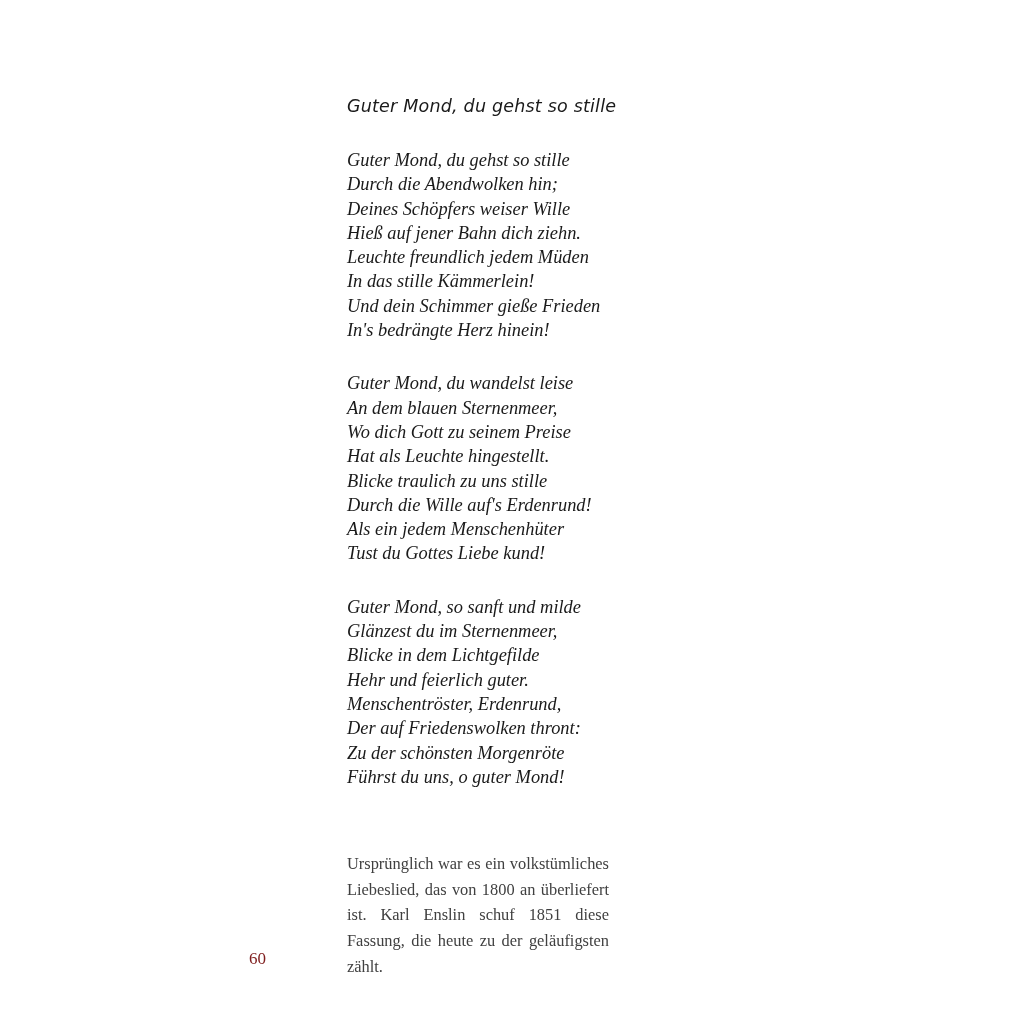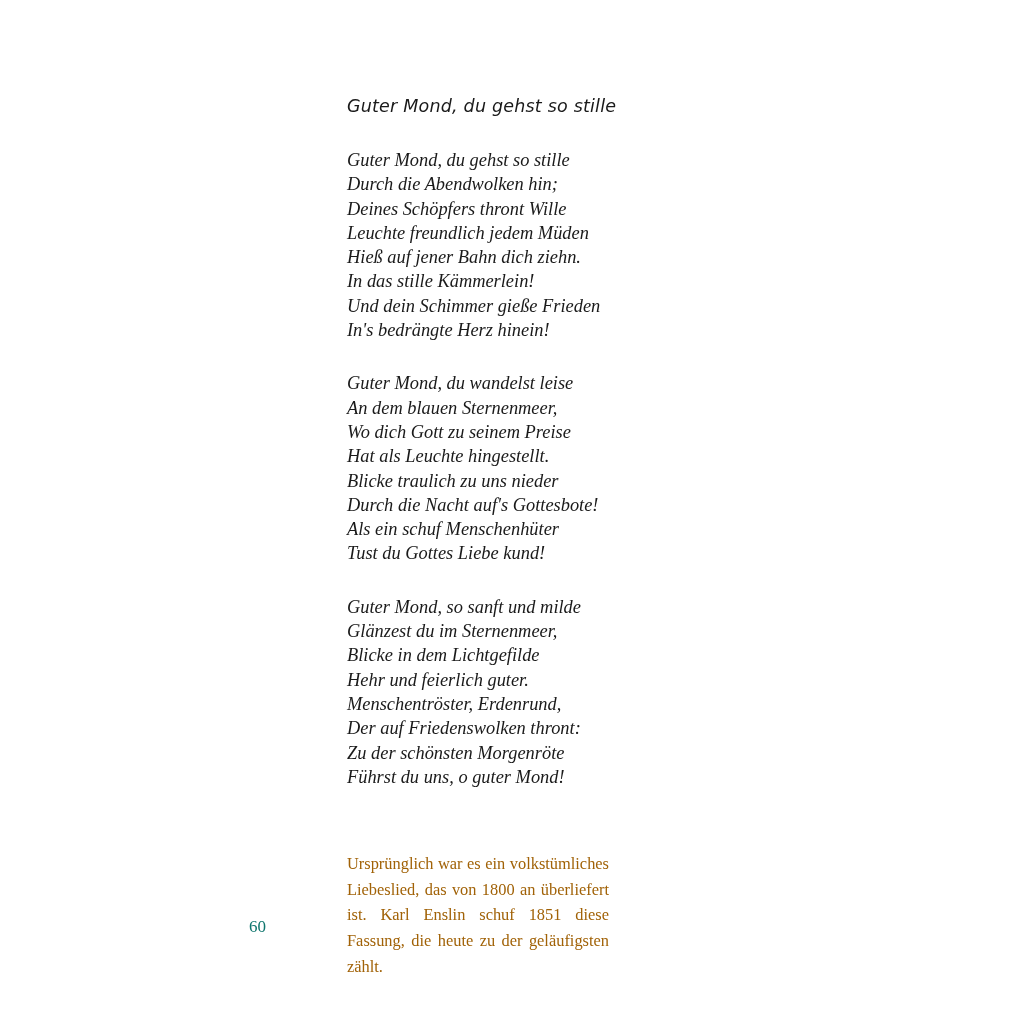--- a/index.html
+++ b/index.html
@@ -56,60 +56,60 @@
     white-space: nowrap;
   }
 
   .note {
     margin-top: 62px;
     width: 262px;
     font-family: "Liberation Serif", serif;
     font-size: 16.4px;
     line-height: 25.6px;
     text-align: justify;
-    color: #a16207;
+    color: #404040;
   }
 
   .folio {
     position: absolute;
     left: 249px;
-    top: 917px;
+    top: 949px;
     font-family: "Liberation Serif", serif;
     font-size: 17px;
-    color: #0f766e;
+    color: #7f1d1d;
   }
 </style>
 </head>
 <body>
 
 <div class="page">
 
   <div class="content">
 
     <h1 class="poem-title">Guter Mond, du gehst so stille</h1>
 
     <div class="stanza">
       <div class="verse-line">Guter Mond, du gehst so stille</div>
       <div class="verse-line">Durch die Abendwolken hin;</div>
-      <div class="verse-line">Deines Schöpfers thront Wille</div>
+      <div class="verse-line">Deines Schöpfers weiser Wille</div>
+      <div class="verse-line">Hieß auf jener Bahn dich ziehn.</div>
       <div class="verse-line">Leuchte freundlich jedem Müden</div>
-      <div class="verse-line">Hieß auf jener Bahn dich ziehn.</div>
       <div class="verse-line">In das stille Kämmerlein!</div>
       <div class="verse-line">Und dein Schimmer gieße Frieden</div>
       <div class="verse-line">In's bedrängte Herz hinein!</div>
     </div>
 
     <div class="stanza">
       <div class="verse-line">Guter Mond, du wandelst leise</div>
       <div class="verse-line">An dem blauen Sternenmeer,</div>
       <div class="verse-line">Wo dich Gott zu seinem Preise</div>
       <div class="verse-line">Hat als Leuchte hingestellt.</div>
-      <div class="verse-line">Blicke traulich zu uns nieder</div>
-      <div class="verse-line">Durch die Nacht auf's Gottesbote!</div>
-      <div class="verse-line">Als ein schuf Menschenhüter</div>
+      <div class="verse-line">Blicke traulich zu uns stille</div>
+      <div class="verse-line">Durch die Wille auf's Erdenrund!</div>
+      <div class="verse-line">Als ein jedem Menschenhüter</div>
       <div class="verse-line">Tust du Gottes Liebe kund!</div>
     </div>
 
     <div class="stanza">
       <div class="verse-line">Guter Mond, so sanft und milde</div>
       <div class="verse-line">Glänzest du im Sternenmeer,</div>
       <div class="verse-line">Blicke in dem Lichtgefilde</div>
       <div class="verse-line">Hehr und feierlich guter.</div>
       <div class="verse-line">Menschentröster, Erdenrund,</div>
       <div class="verse-line">Der auf Friedenswolken thront:</div>

